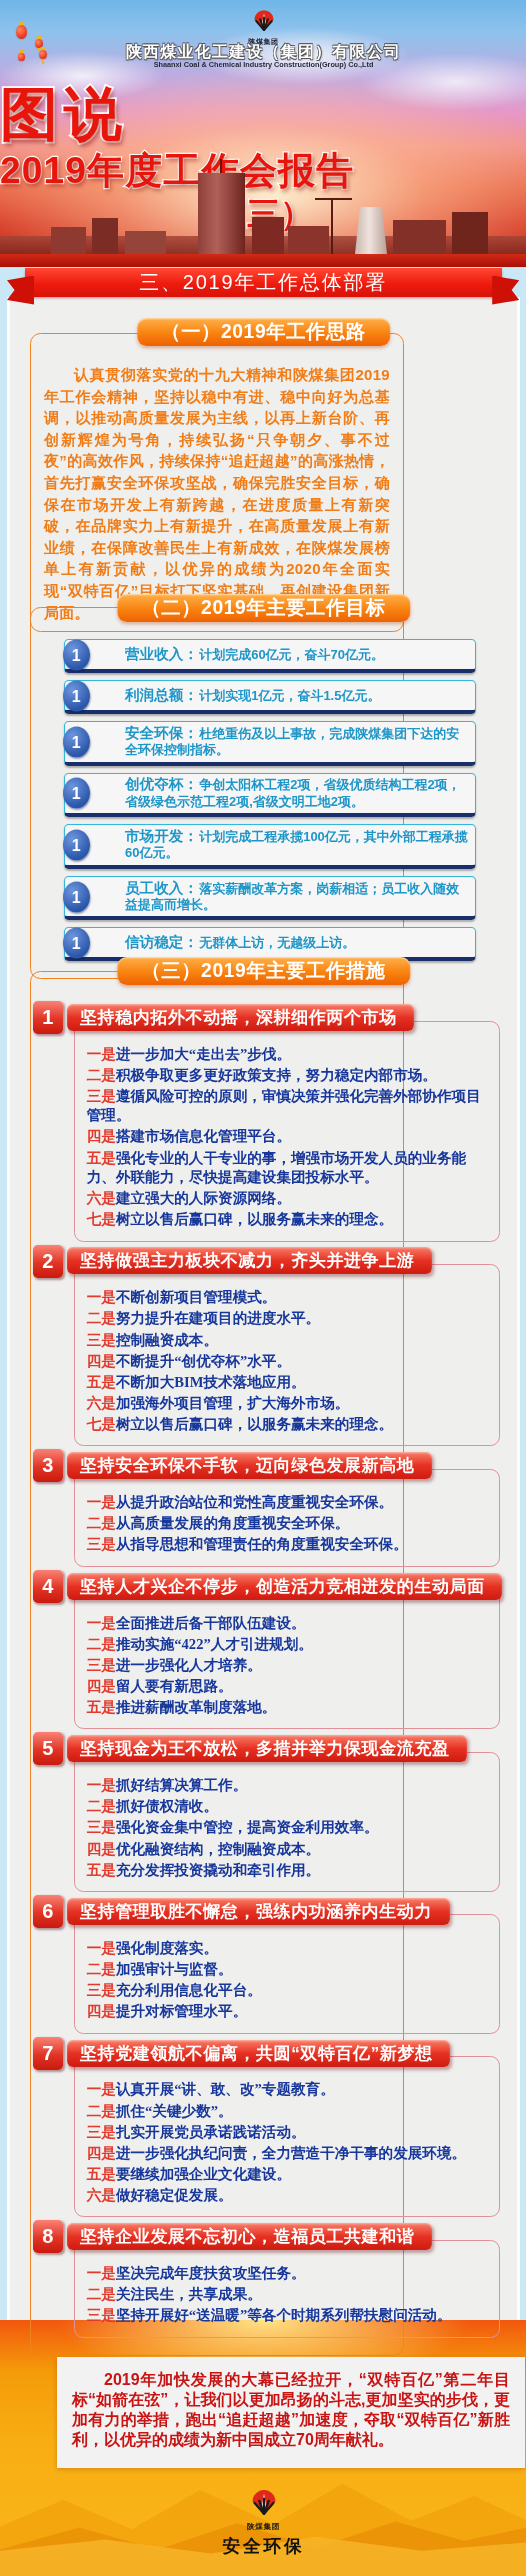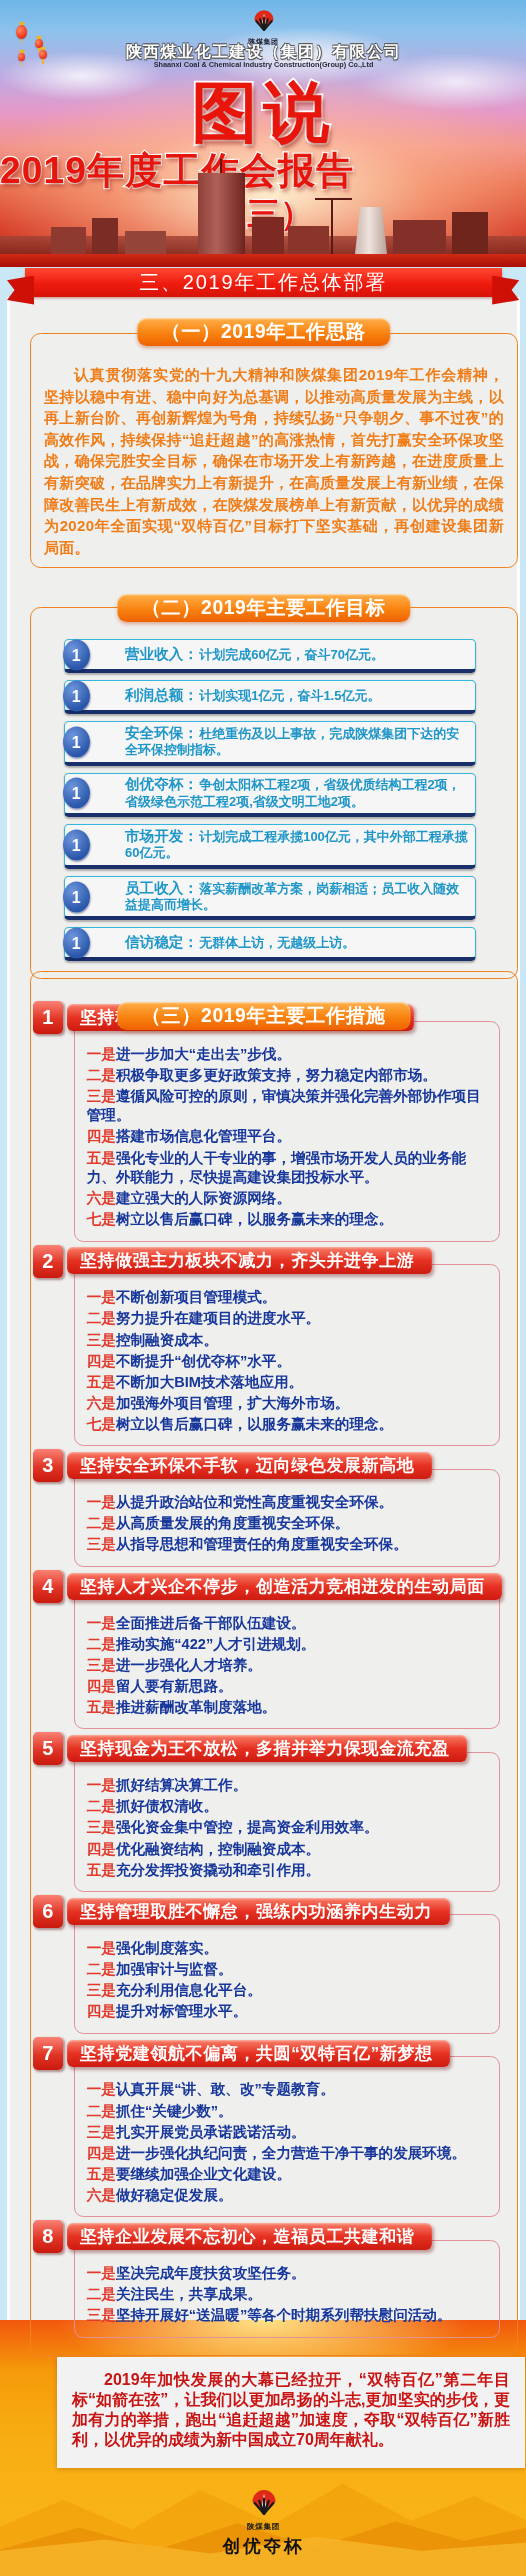--- a/index.html
+++ b/index.html
@@ -22,21 +22,21 @@
   .l1 { left:16px; top:25px; width:11px; height:13.5px; }
   .l2 { left:35px; top:39px; width:8.2px; height:8.8px; }
   .l3 { left:39px; top:50px; width:8.2px; height:9.4px; }
   .l4 { left:18px; top:53px; width:7px; height:8.2px; }
   .logo-block { position:absolute; top:5.9px; left:0; width:100%; text-align:center; }
   .logo-block svg { width:30px; height:30px; }
   .logo-cap { font-size:7px; font-weight:bold; color:#223; letter-spacing:0.6px; margin-top:-1.2px; }
   .company-cn { position:absolute; top:42px; width:100%; text-align:center; font-size:16px; font-weight:bold; color:#fff;
     text-shadow:0.6px 0.6px 0 #555, -0.6px 0.6px 0 #555, 0.6px -0.6px 0 #555, -0.6px -0.6px 0 #555, 1.2px 1.2px 1.8px rgba(0,0,0,.35); letter-spacing:1.2px; }
   .company-en { position:absolute; top:60px; width:100%; text-align:center; font-size:7.3px; font-weight:bold; color:#2a2a38; }
-  .t-main { position:absolute; top:68px; width:100%; text-align:center; font-size:66px; font-weight:bold; color:#e8150c;
+  .t-main { position:absolute; top:76px; width:100%; font-size:58px; font-weight:bold; color:#e8150c;
     letter-spacing:5.9px; -webkit-text-stroke:3.5px #fff; paint-order:stroke fill; text-shadow:2.3px 3.5px 4.7px rgba(140,20,10,.5); }
   .t-sub { position:absolute; top:146px; width:100%; text-align:left; font-size:37px; font-weight:bold; color:#e8150c;
     letter-spacing:1.2px; -webkit-text-stroke:2.3px #fff; paint-order:stroke fill; text-shadow:1.8px 2.9px 4.1px rgba(140,20,10,.5); }
   .t-part { position:absolute; top:192px; width:100%; text-align:center; font-size:33px; font-weight:bold; color:#e8150c;
     -webkit-text-stroke:2.3px #fff; paint-order:stroke fill; text-shadow:1.8px 2.9px 4.1px rgba(140,20,10,.5); }
   .skyline div { position:absolute; }
   .town-strip { left:0; bottom:11.7px; width:527px; height:19px; background:linear-gradient(180deg,#a34436,#7c241c); opacity:.85; }
   .b1 { left:51px; bottom:13px; width:35px; height:27px; background:#8e3a30; }
   .b2 { left:92px; bottom:13px; width:26px; height:36px; background:#7b2c24; }
   .b3 { left:125px; bottom:13px; width:41px; height:23.4px; background:#95443a; }
@@ -59,22 +59,22 @@
   .ribbon::before { left:-17.6px; clip-path:polygon(100% 0,100% 100%,0 84%,28% 50%,0 16%); }
   .ribbon::after  { right:-17.6px; clip-path:polygon(0 0,0 100%,100% 84%,72% 50%,100% 16%); }
 
   
   .panel { position:absolute; top:297px; left:7px; width:513px; height:2023px; background:#efefee;
     border-left:3.5px solid #fdfdfd; border-right:3.5px solid #fdfdfd; z-index:1; }
   .pill { position:absolute; left:50%; transform:translateX(-50%); height:28px; line-height:27px; padding:0 24.6px;
     background:linear-gradient(180deg,#ffb04a 0%,#f8820f 55%,#ee6202 100%); border-radius:9.4px; color:#fff;
     font-size:19.3px; font-weight:bold; letter-spacing:0.6px; z-index:4; white-space:nowrap;
     box-shadow:0 2.3px 3.5px rgba(180,60,0,.35), inset 0 1.2px 1.2px rgba(255,255,255,.5); }
-  .pill1 { top:318px; } .pill2 { top:594px; } .pill3 { top:1002px; }
-  .obox { position:absolute; left:30px; width:488px; border:1.2px solid #f0831f; border-radius:10.5px; z-index:2; }
+  .pill1 { top:318px; } .pill2 { top:594px; } .pill3 { top:957px; }
+  .obox { position:absolute; left:30px; width:374px; border:1.2px solid #f0831f; border-radius:10.5px; z-index:2; }
   .box1 { top:333px; padding:30px 13px 8.2px; }
   .para { font-size:15px; font-weight:bold; color:#f07d18; line-height:21.6px; text-indent:2em; text-align:justify; letter-spacing:0.3px; }
   .box2 { top:607px; padding:31px 0 9.4px; }
   .box3 { top:971px; padding:32px 0 11.7px; }
 
   
   .goal { position:relative; width:412px; min-height:34px; margin:0 0 7px 33px; display:flex; align-items:center;
     background:#f6f6f7; border:1.2px solid #35b6dd; border-bottom:4.1px solid #182f6b; border-radius:4.7px;
     box-shadow:0 1.2px 1.8px rgba(0,0,0,.28); }
   .g-num { position:absolute; left:-2.3px; top:50%; transform:translateY(-50%); width:27px; height:31px;
@@ -87,21 +87,21 @@
   .measure { position:relative; margin:0 0 5.9px 0; }
   .m-head { position:relative; height:27px; z-index:3; }
   .m-num { position:absolute; left:1.8px; top:-2.9px; width:30px; height:33px;
     background:linear-gradient(180deg,#fa8274,#e03425 55%,#c81a0e); border-radius:4.7px;
     color:#fff; font-size:20px; font-weight:bold; text-align:center; line-height:33px; box-shadow:1.2px 1.8px 2.3px rgba(80,0,0,.4); }
   .m-banner { position:absolute; left:36px; top:0; height:27px; line-height:27px; display:inline-block; padding:0 17.6px 0 13px;
     background:linear-gradient(180deg,#f97d68 0%,#e63122 50%,#ce1b10 100%); border-radius:5.9px;
     color:#fff; font-size:17px; font-weight:bold; white-space:nowrap; letter-spacing:0.6px;
     box-shadow:1.2px 2.3px 3.5px rgba(100,0,0,.35), inset 0 1.2px 1.8px rgba(255,255,255,.4); }
   .m-box { position:relative; z-index:1; margin:-10.5px 4px 0 43px; width:426px; border:1.2px solid #e2909a; border-radius:9.4px;
-    padding:23.4px 14px 9.4px 11.7px; }
+    padding:23.4px 14px 9.4px 11.7px;font-family:Liberation Serif, serif; }
   .m-item { margin:0 0 1.8px; font-size:14.6px; line-height:19.3px; color:#17379b; font-weight:bold; }
   .m-prefix { color:#e23a2c; }
 
   
   .footer { position:absolute; top:2320px; left:0; width:527px; height:256px; overflow:hidden;
     background:
       radial-gradient(ellipse 293px 94px at 50% 0%, rgba(255,236,140,.95), rgba(255,200,60,0) 70%),
       linear-gradient(180deg,#f2570e 0%,#f59b0a 20%,#f8ae12 48%,#f9b61b 100%); }
   .mtn { position:absolute; left:0; width:527px; }
   .mtn-a { bottom:0; height:123px; background:#ef9b08; opacity:.55;
@@ -398,18 +398,18 @@
         <path d="M50 24 L41 72 L59 72 Z" fill="#ffffff"></path>
         <g stroke="#1a1a1a" stroke-width="6.5" stroke-linecap="round" fill="none">
           <path d="M50 80 L24 50"></path>
             <path d="M50 80 L37 44"></path>
             <path d="M50 80 L50 38"></path>
           <path d="M50 80 L63 44"></path>
             <path d="M50 80 L76 50"></path>
         </g>
       </svg>
       <div class="f-cap">陕煤集团</div>
-      <div class="f-name">创优夺杯</div>
+      <div class="f-name">安全环保</div>
     </div>
   </section>
 
 </div>
 
 
 </body></html>

